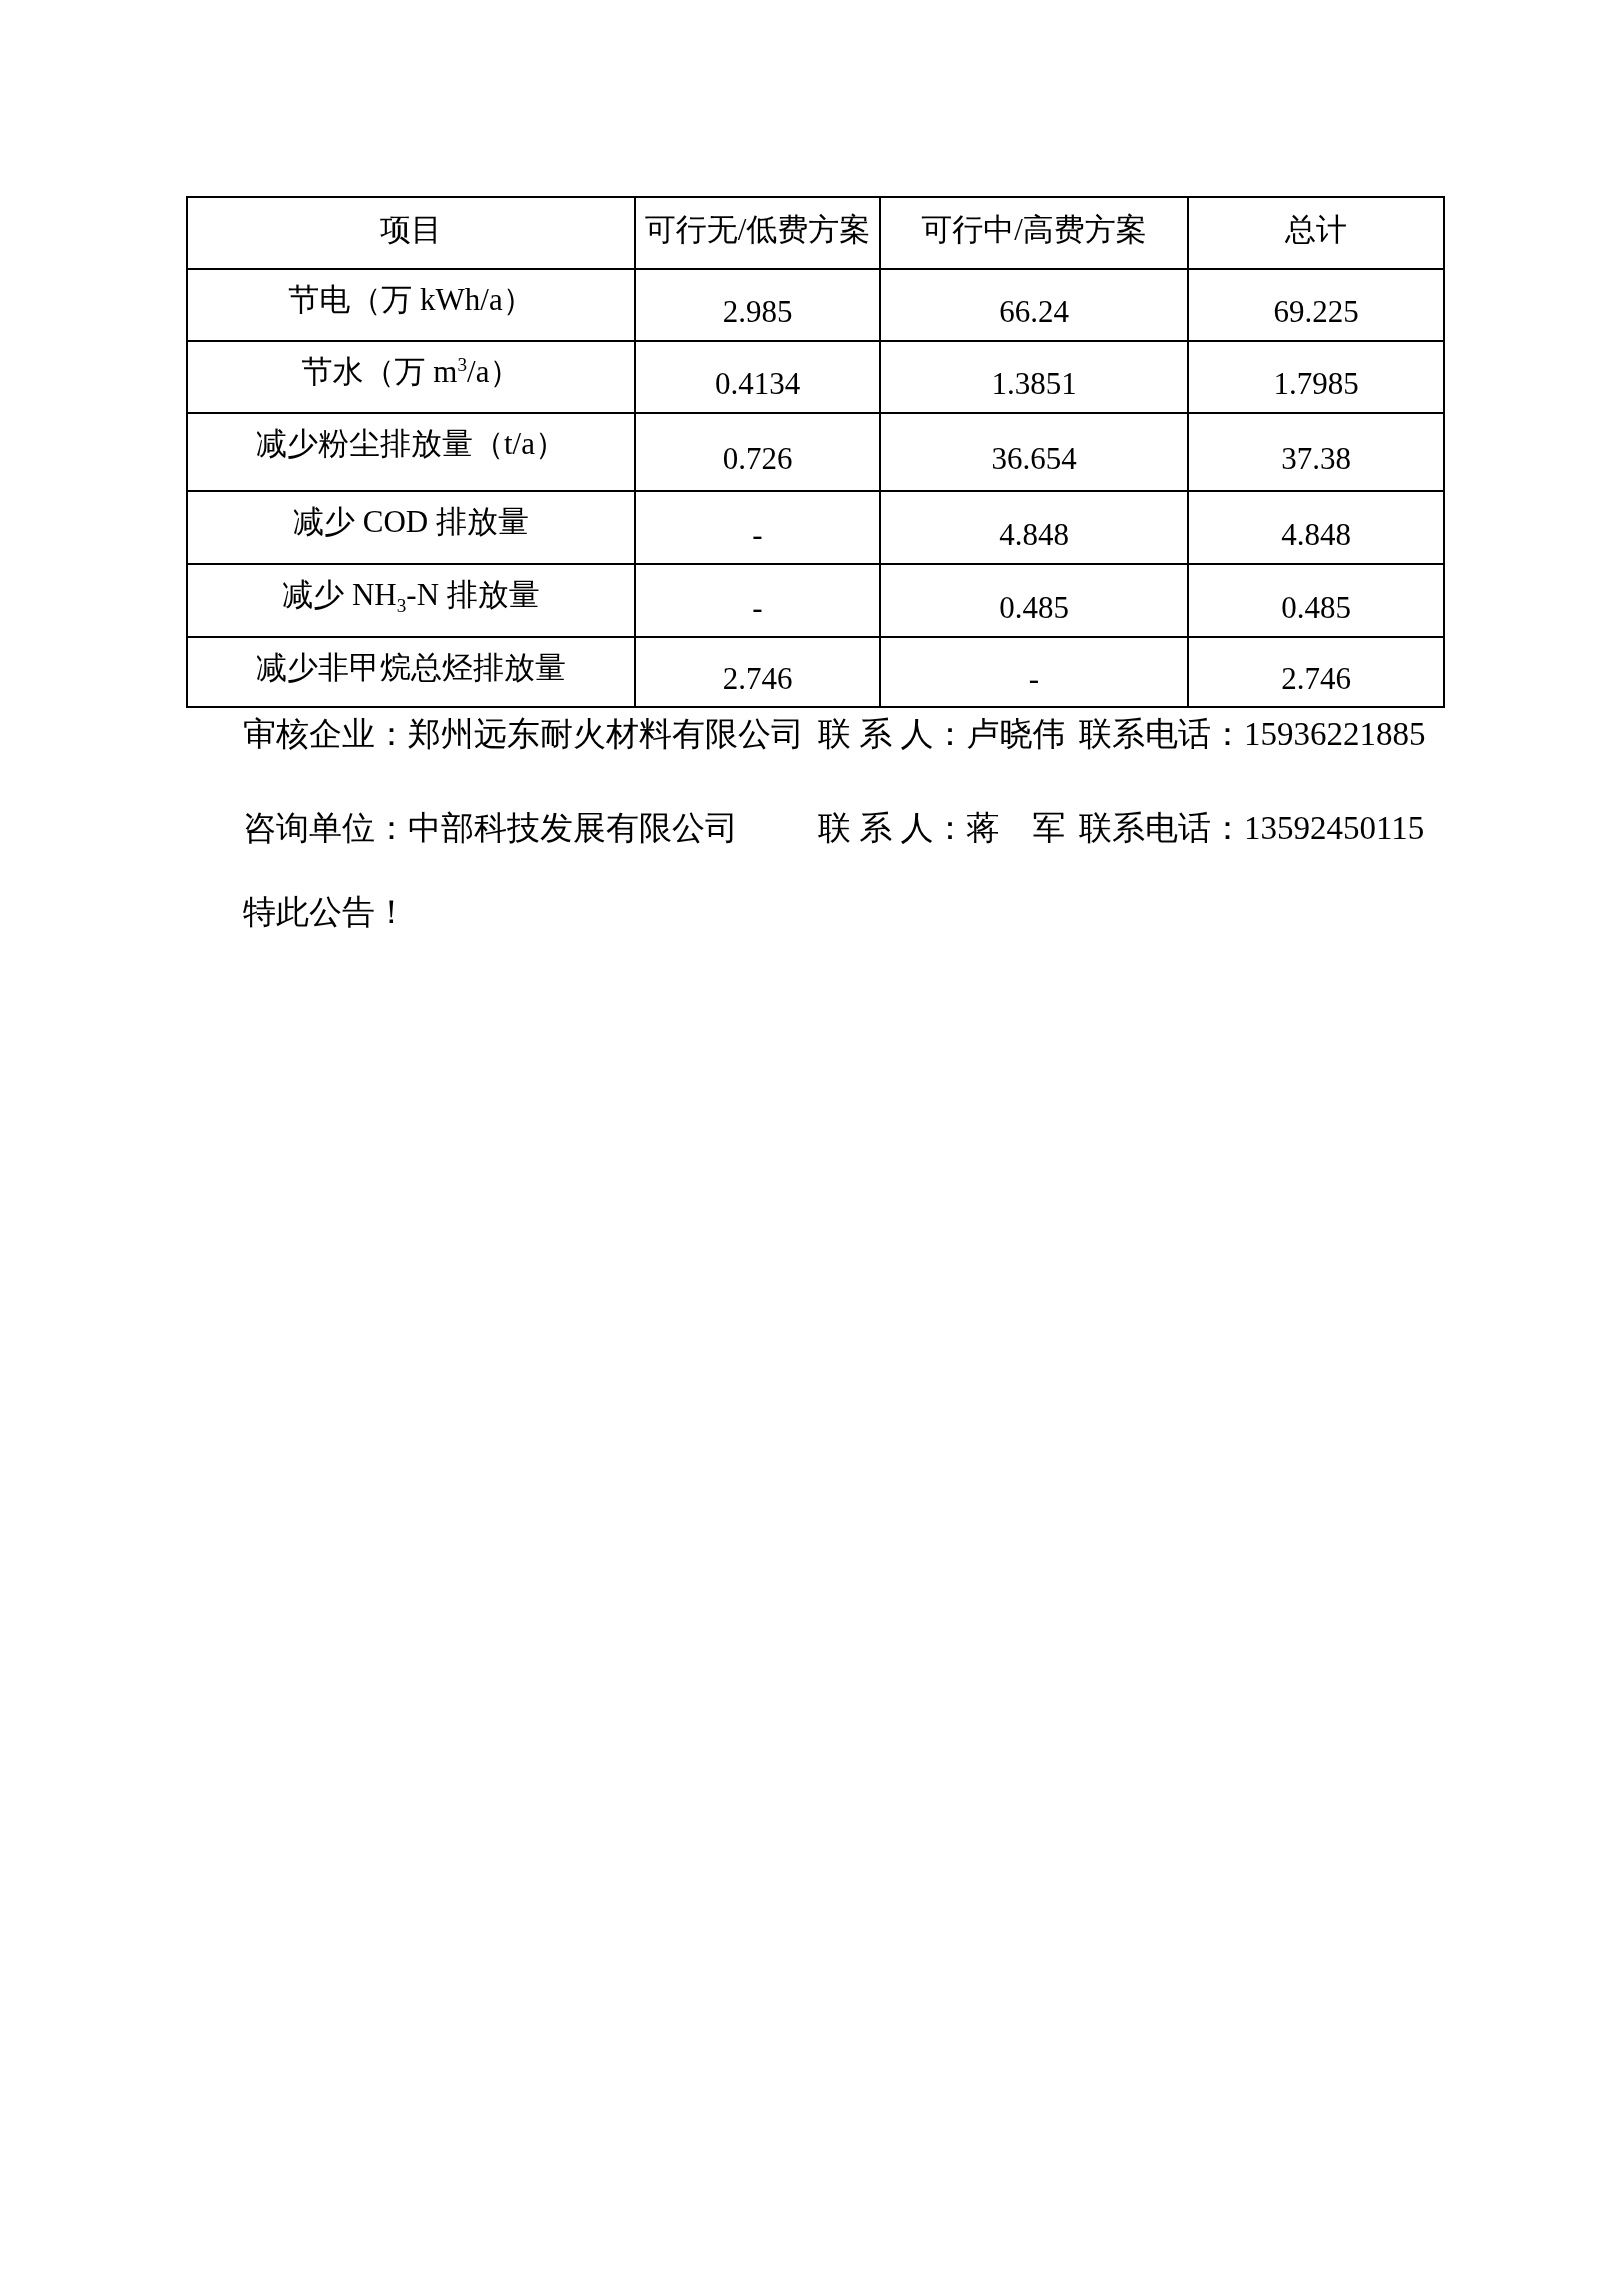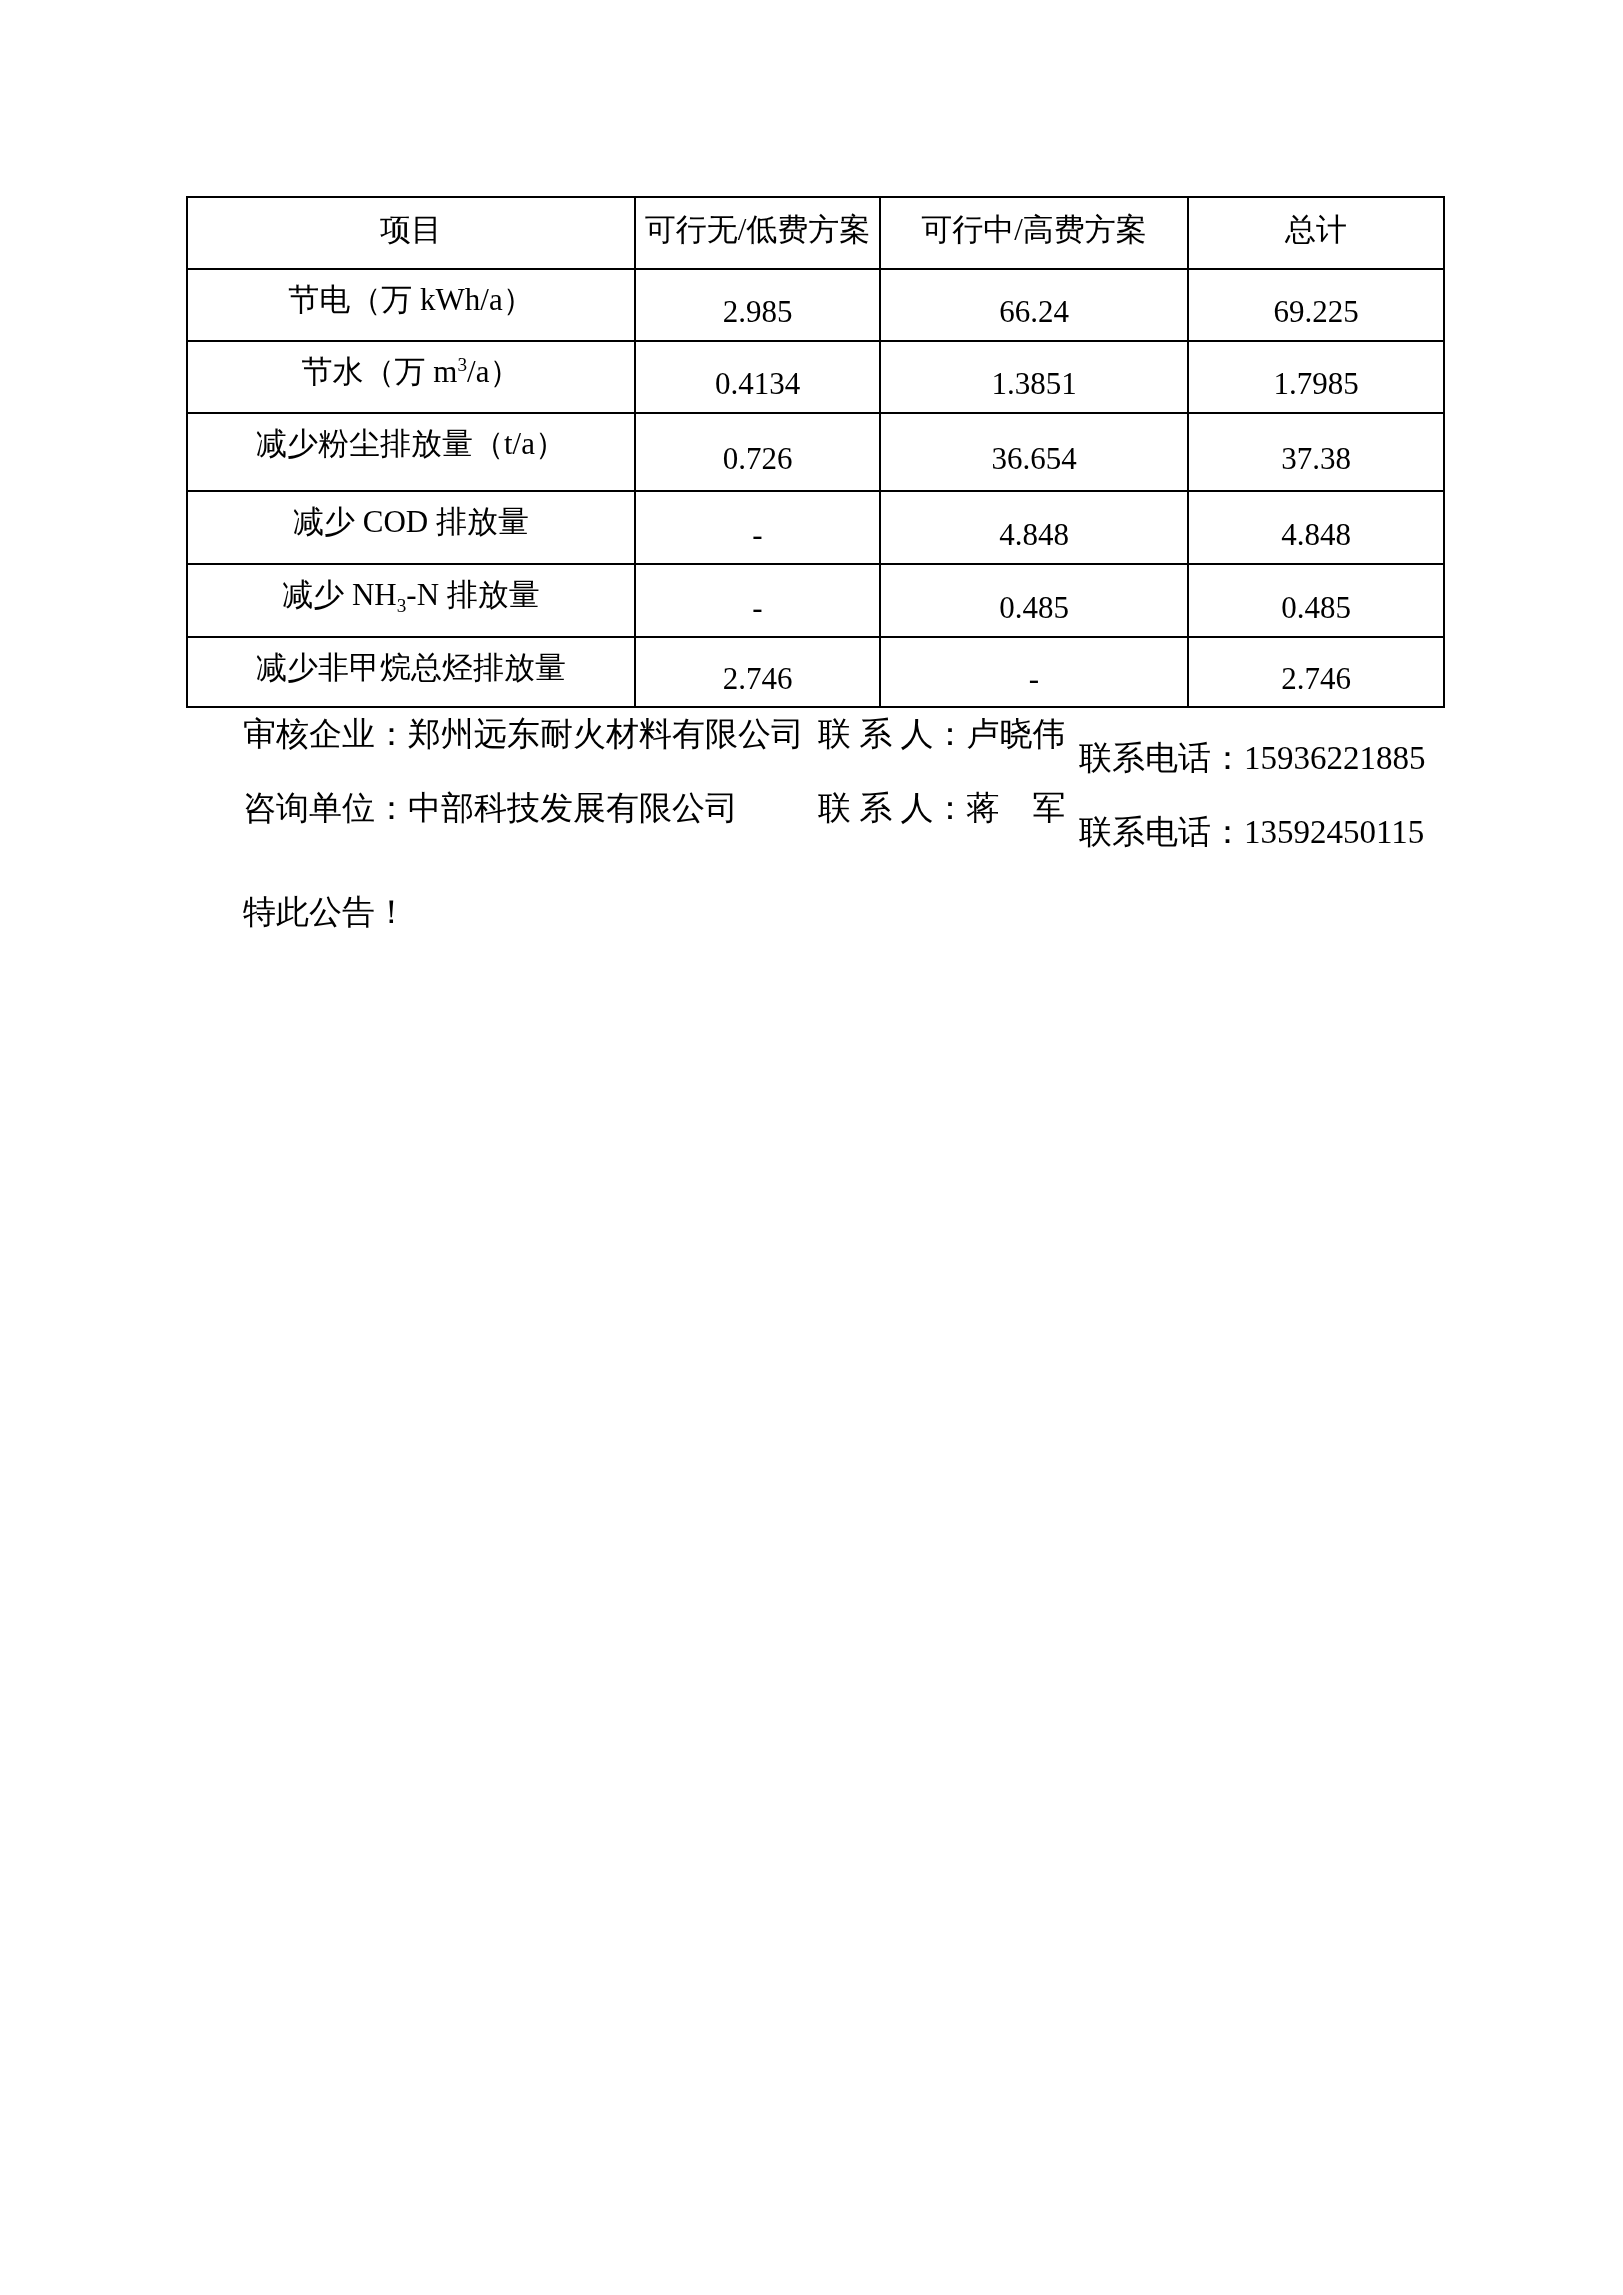--- a/index.html
+++ b/index.html
@@ -74,25 +74,25 @@
     position: absolute;
     left: 0;
     width: 1623px;
     height: 42px;
     font-size: 33px;
     line-height: 42px;
     white-space: nowrap;
   }
   .footline .seg { position: absolute; top: 0; }
   #fl1 { top: 713px; }
-  #fl2 { top: 787px; }
+  #fl2 { top: 807px; }
   #fl3 { top: 871px; margin-top: 20px; }
   .seg-company { left: 243px; }
   .seg-contact { left: 818px; }
-  .seg-phone   { left: 1079px; margin-top: 24px; }
+  .seg-phone   { left: 1079px; }
 </style>
 </head>
 <body>
 
 <div class="page">
 
   <table class="summary">
     <colgroup>
       <col style="width:448px">
       <col style="width:245px">

